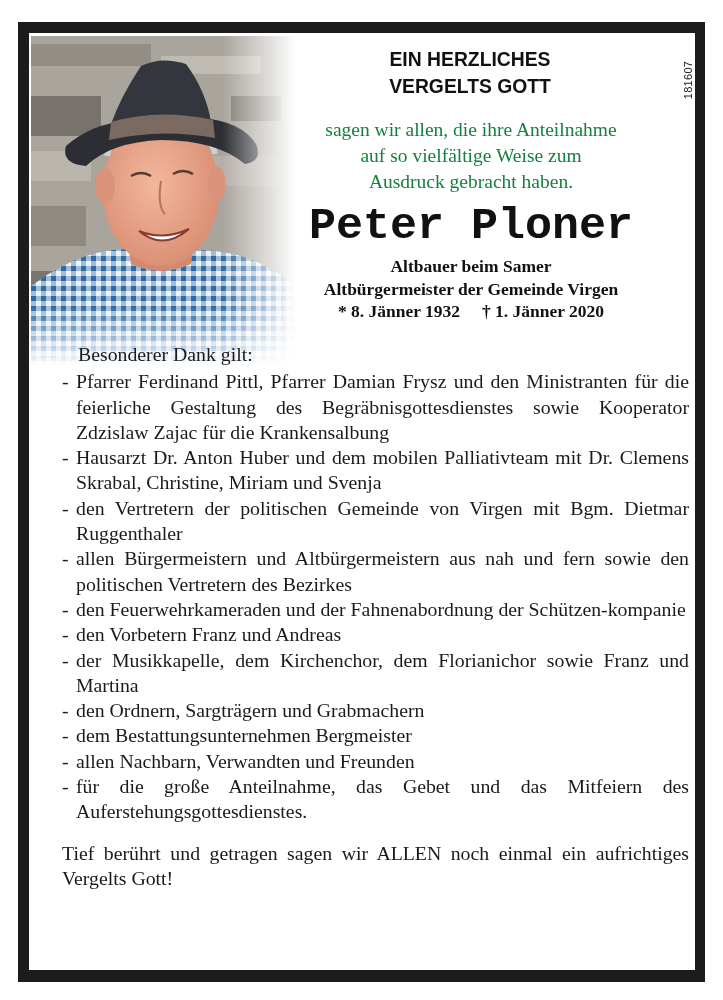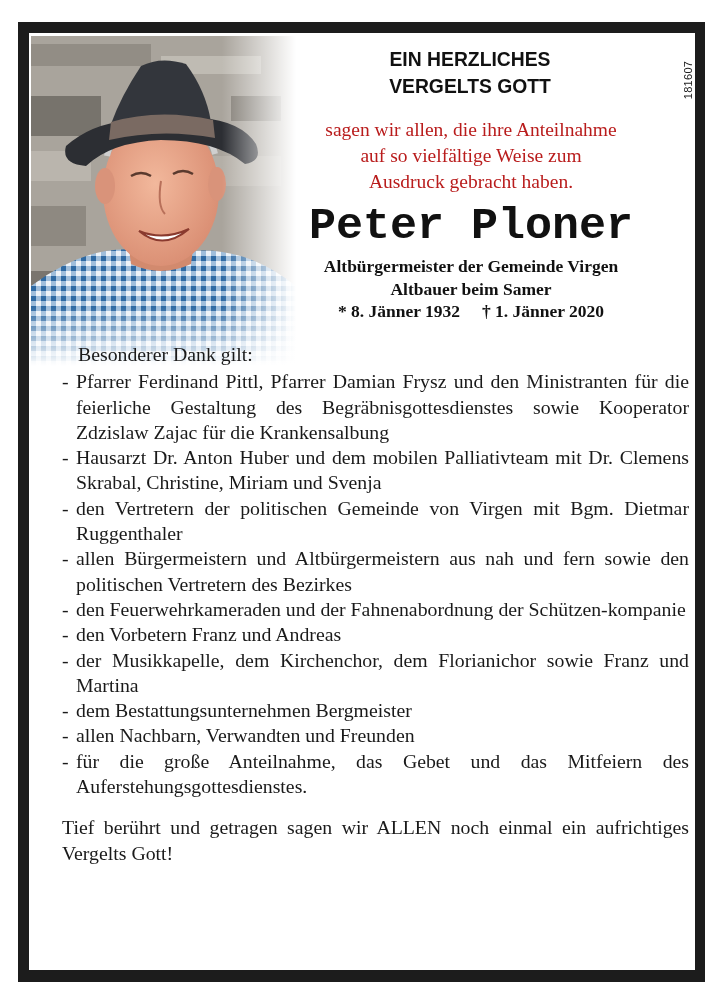--- a/index.html
+++ b/index.html
@@ -22,21 +22,21 @@
     font-family:"Liberation Sans", sans-serif; font-size:11px; color:#222;
     text-align:center; letter-spacing:0.3px;
   }
   .headline {
     position:absolute; left:268px; top:12px; width:346px; text-align:center;
     font-family:"Liberation Sans", sans-serif; font-weight:bold;
     font-size:21px; line-height:27px; color:#111; transform:scaleX(0.92);
   }
   .intro {
     position:absolute; left:250px; top:84px; width:384px; text-align:center;
-    font-family:"Liberation Serif", serif; font-size:19.5px; line-height:26px; color:#b91c1c;
+    font-family:"Liberation Serif", serif; font-size:19.5px; line-height:26px; color:#15803d;
   }
   .name {
     position:absolute; left:250px; top:169px; width:384px; text-align:center;
     font-family:Liberation Mono, monospace; font-weight:bold; font-size:45px; line-height:50px; color:#111;
   }
   .subtitle {
     position:absolute; left:230px; top:222px; width:424px; text-align:center;
     font-family:"Liberation Serif", serif; font-weight:bold; font-size:17.5px; line-height:22.5px; color:#111;
   }
   .dates { white-space:pre; }
@@ -137,35 +137,36 @@
 
     <div class="intro">
       <div>sagen wir allen, die ihre Anteilnahme</div>
       <div>auf so vielfältige Weise zum</div>
       <div>Ausdruck gebracht haben.</div>
     </div>
 
     <div class="name">Peter Ploner</div>
 
     <div class="subtitle">
+      <div>Altbauer beim Samer</div>
       <div>Altbürgermeister der Gemeinde Virgen</div>
-      <div>Altbauer beim Samer</div>
       <div class="dates"><span>* 8. Jänner 1932</span>     <span>† 1. Jänner 2020</span></div>
     </div>
 
     <div class="body-text">
       <div class="lead">Besonderer Dank gilt:</div>
       <ul class="thanks-list">
         <li>Pfarrer Ferdinand Pittl, Pfarrer Damian Frysz und den Ministranten für die feierliche Gestaltung des Begräbnisgottesdienstes sowie Kooperator Zdzislaw Zajac für die Krankensalbung</li>
         <li>Hausarzt Dr. Anton Huber und dem mobilen Palliativteam mit Dr.  Clemens Skrabal, Christine, Miriam und Svenja</li>
         <li>den Vertretern der politischen Gemeinde von Virgen mit Bgm. Dietmar Ruggenthaler</li>
         <li>allen Bürgermeistern und Altbürgermeistern aus nah und fern sowie den politischen Vertretern des Bezirkes</li>
         <li>den Feuerwehrkameraden und der Fahnenabordnung der Schützen-kompanie</li>
         <li>den Vorbetern Franz und Andreas</li>
         <li>der Musikkapelle, dem Kirchenchor, dem Florianichor sowie Franz und Martina</li>
+        <li>den Ordnern, Sargträgern und Grabmachern</li>
         <li>dem Bestattungsunternehmen Bergmeister</li>
         <li>allen Nachbarn, Verwandten und Freunden</li>
         <li>für die große Anteilnahme, das Gebet und das Mitfeiern des Auferstehungsgottesdienstes.</li>
       </ul>
       <div class="closing">Tief berührt und getragen sagen wir ALLEN noch einmal ein aufrichtiges Vergelts Gott!</div>
     </div>
 
 
   </div>
 </div>

